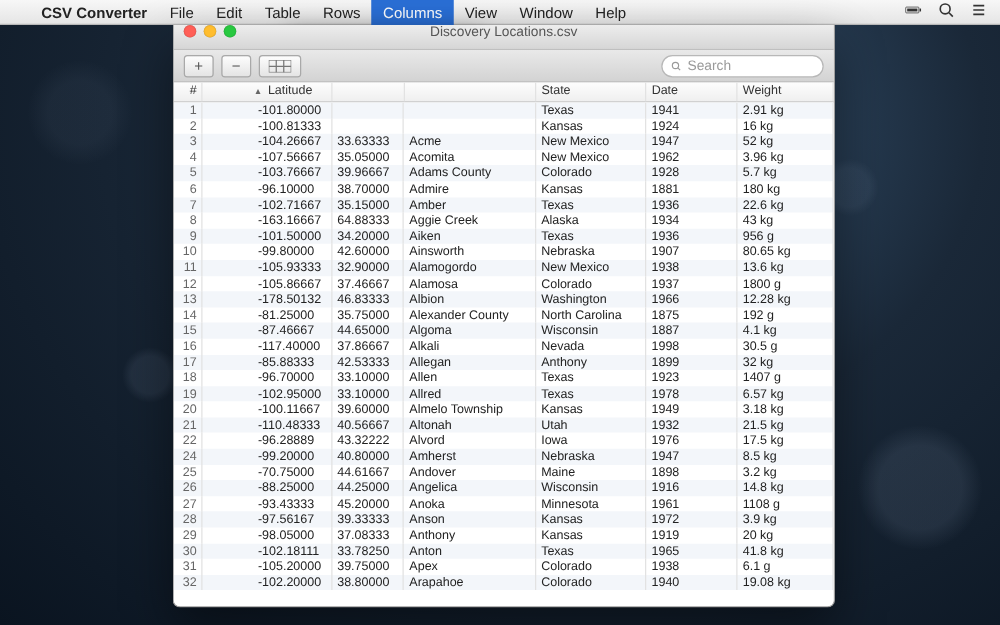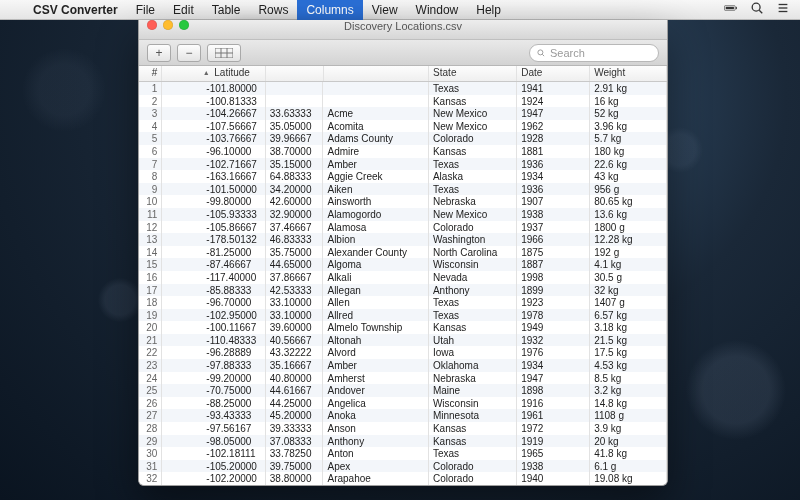--- a/index.html
+++ b/index.html
@@ -385,29 +385,20 @@
         <div class="trow">
           <div class="col-idx">22</div>
           <div class="col-lon">-96.28889</div>
           <div class="col-lat">43.32222</div>
           <div class="col-name">Alvord</div>
           <div class="col-state">Iowa</div>
           <div class="col-date">1976</div>
           <div class="col-wt">17.5 kg</div>
         </div>
         <div class="trow">
-          <div class="col-idx">23</div>
-          <div class="col-lon">-97.88333</div>
-          <div class="col-lat">35.16667</div>
-          <div class="col-name">Amber</div>
-          <div class="col-state">Oklahoma</div>
-          <div class="col-date">1934</div>
-          <div class="col-wt">4.53 kg</div>
-        </div>
-        <div class="trow">
           <div class="col-idx">24</div>
           <div class="col-lon">-99.20000</div>
           <div class="col-lat">40.80000</div>
           <div class="col-name">Amherst</div>
           <div class="col-state">Nebraska</div>
           <div class="col-date">1947</div>
           <div class="col-wt">8.5 kg</div>
         </div>
         <div class="trow">
           <div class="col-idx">25</div>

